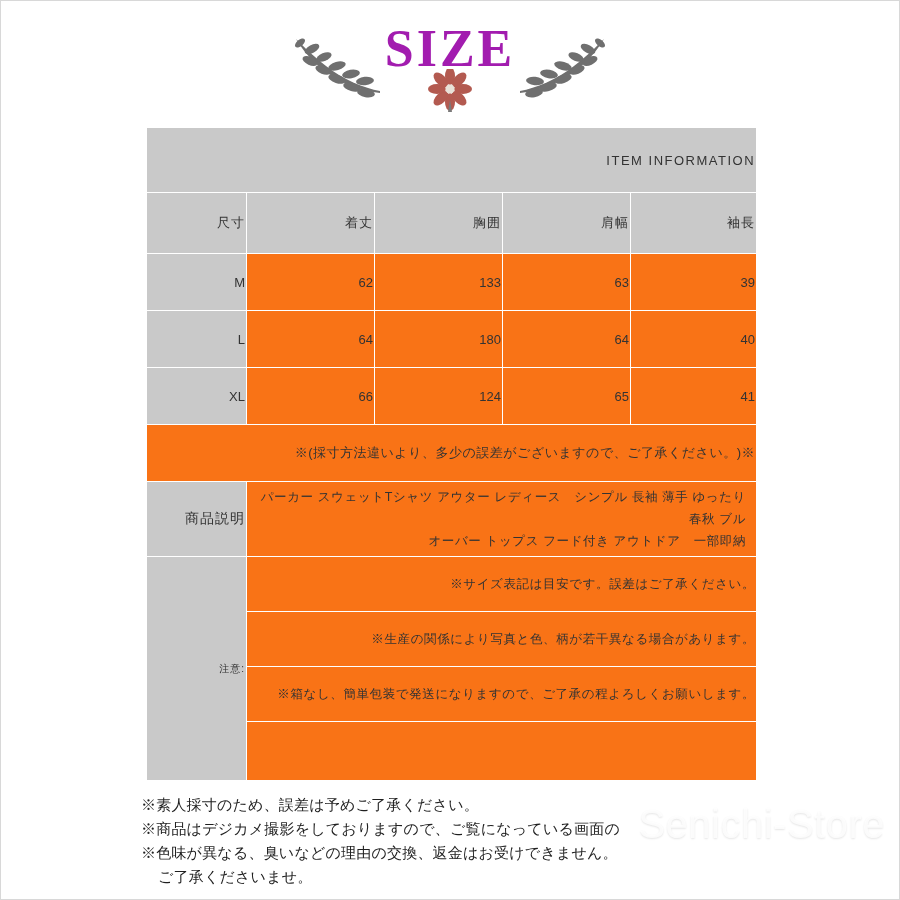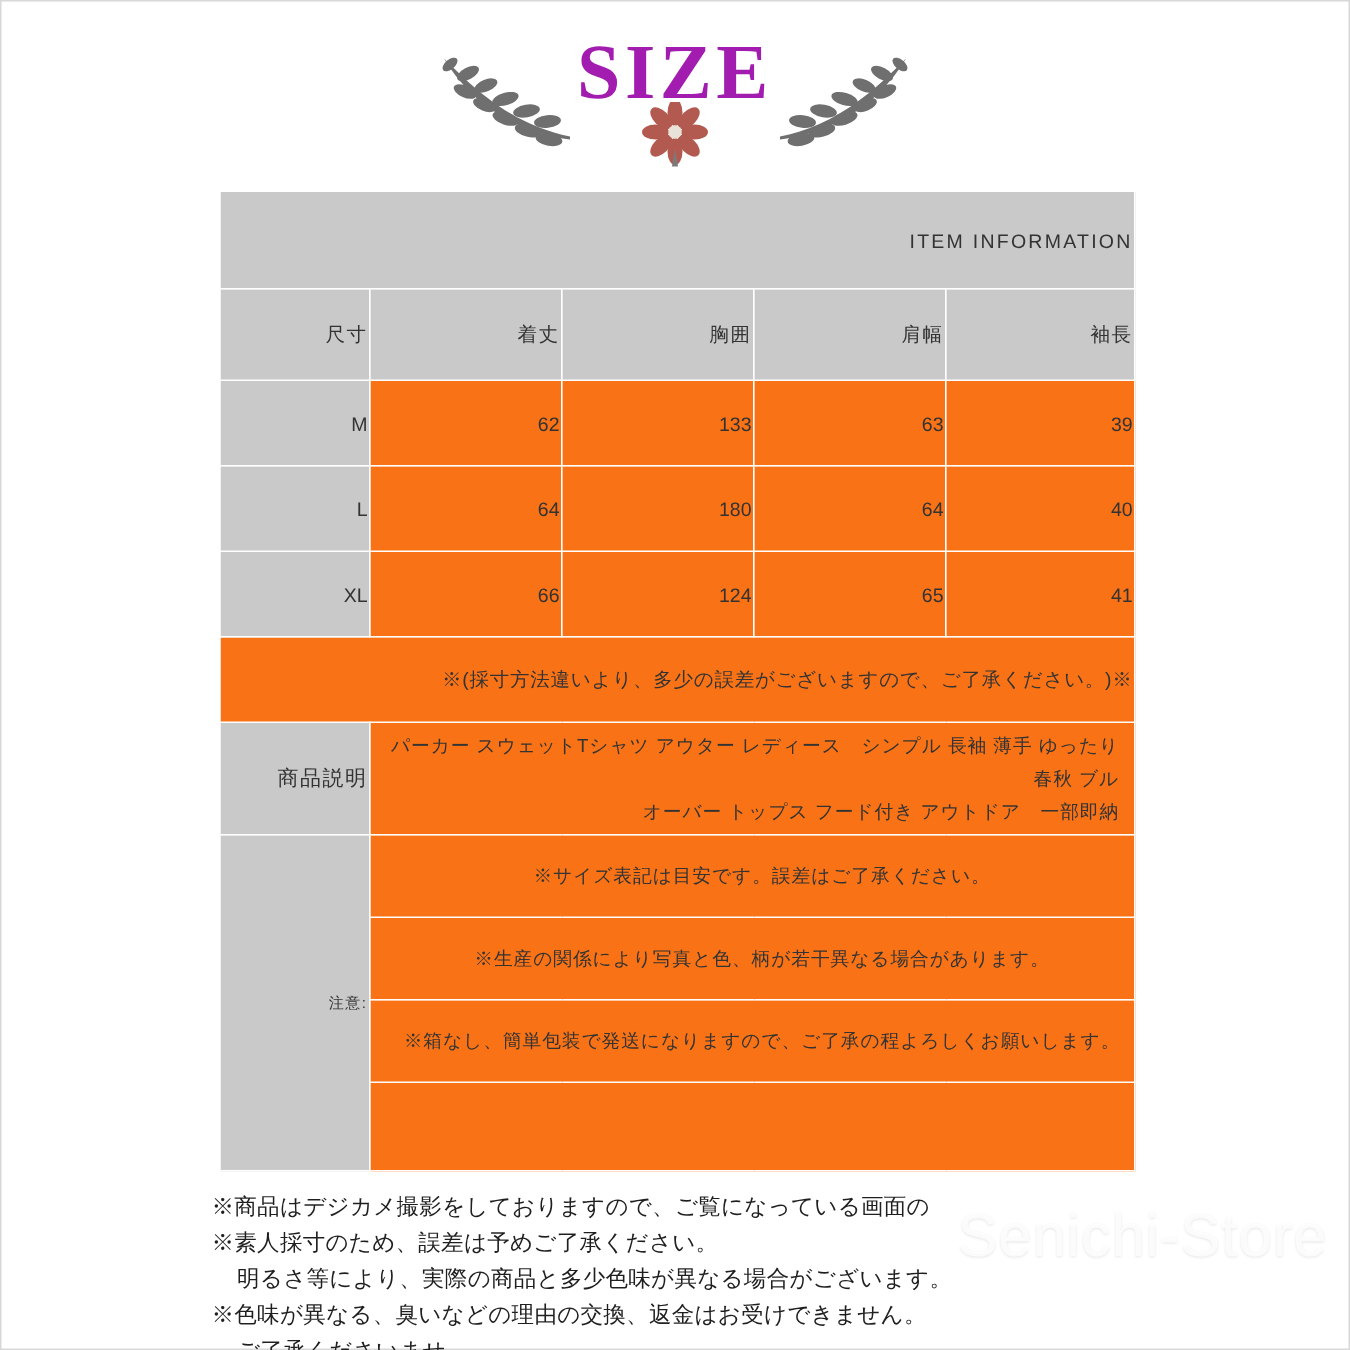--- a/index.html
+++ b/index.html
@@ -113,21 +113,21 @@
     line-height: 22px;
     letter-spacing: 0.6px;
     padding: 4px 10px;
   }
   .cautions td.label {
     font-size: 10px;
     letter-spacing: 1px;
   }
   .cautions td.body {
     height: 52px;
-    text-align: center;
+    text-align: right;
     padding-left: 14px;
     font-size: 12.5px;
     letter-spacing: 0.6px;
   }
   .cautions td.empty {
     height: 56px;
   }
 
   
   .footer-notes {
@@ -296,23 +296,22 @@
           <td class="white body" colspan="4">※箱なし、簡単包装で発送になりますので、ご了承の程よろしくお願いします。</td>
         </tr>
         <tr class="cautions">
           <td class="white empty" colspan="4"></td>
         </tr>
       </tbody>
     </table>
   </div>
 
   <div class="footer-notes">
+    <p>※素人採寸のため、誤差は予めご了承ください。</p>
     <p>※商品はデジカメ撮影をしておりますので、ご覧になっている画面の</p>
-    <p>※素人採寸のため、誤差は予めご了承ください。</p>
-    <p class="indent">明るさ等により、実際の商品と多少色味が異なる場合がございます。</p>
     <p>※色味が異なる、臭いなどの理由の交換、返金はお受けできません。</p>
     <p class="indent">ご了承くださいませ。</p>
 
   </div>
 
   <div class="watermark">Senichi-Store</div>
 
 </div>
 
 </body></html>

